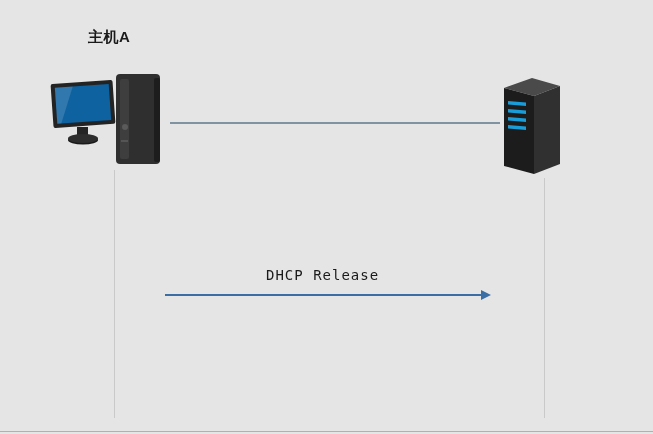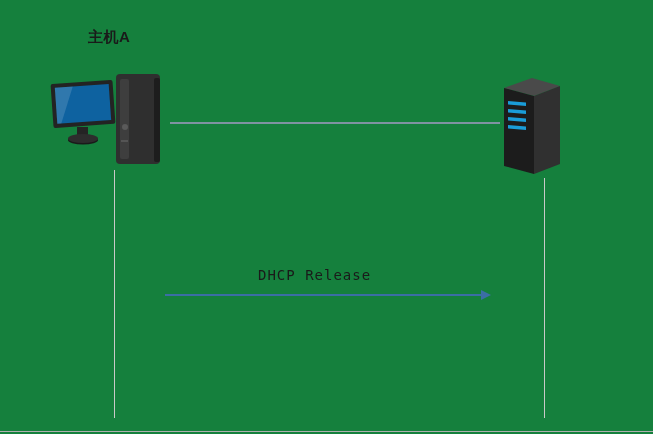--- a/index.html
+++ b/index.html
@@ -9,21 +9,21 @@
     --link-line:#7f93a2;
     --lifeline:#c9c9c9;
     --arrow:#3b6ea5;
     --text:#1a1a1a;
     --edge:#b0b0b0;
   }
   html,body{margin:0;padding:0;background:#fff;}
   .canvas{
     position:relative;
     width:653px;height:434px;
-    background:#15803d;
+    background:#e5e5e5;
     overflow:hidden;
     font-family:"Liberation Sans","DejaVu Sans",sans-serif;
     color:var(--text);
   }
   .node-label{
     position:absolute;
     font-size:15px;
     font-weight:600;
     letter-spacing:0.5px;
     white-space:nowrap;
@@ -53,21 +53,21 @@
   .message-arrowhead{
     position:absolute;
     left:481px;top:290px;
     width:0;height:0;
     border-left:10px solid var(--arrow);
     border-top:5px solid transparent;
     border-bottom:5px solid transparent;
   }
   .message-label{
     position:absolute;
-    left:258px;top:267px;
+    left:266px;top:267px;
     font-family:"DejaVu Sans Mono","Liberation Mono",monospace;
     font-size:14px;
     letter-spacing:1px;
     white-space:nowrap;
   }
   .bottom-edge{
     position:absolute;
     left:0;top:431px;width:653px;height:1px;
     background:var(--edge);
   }

